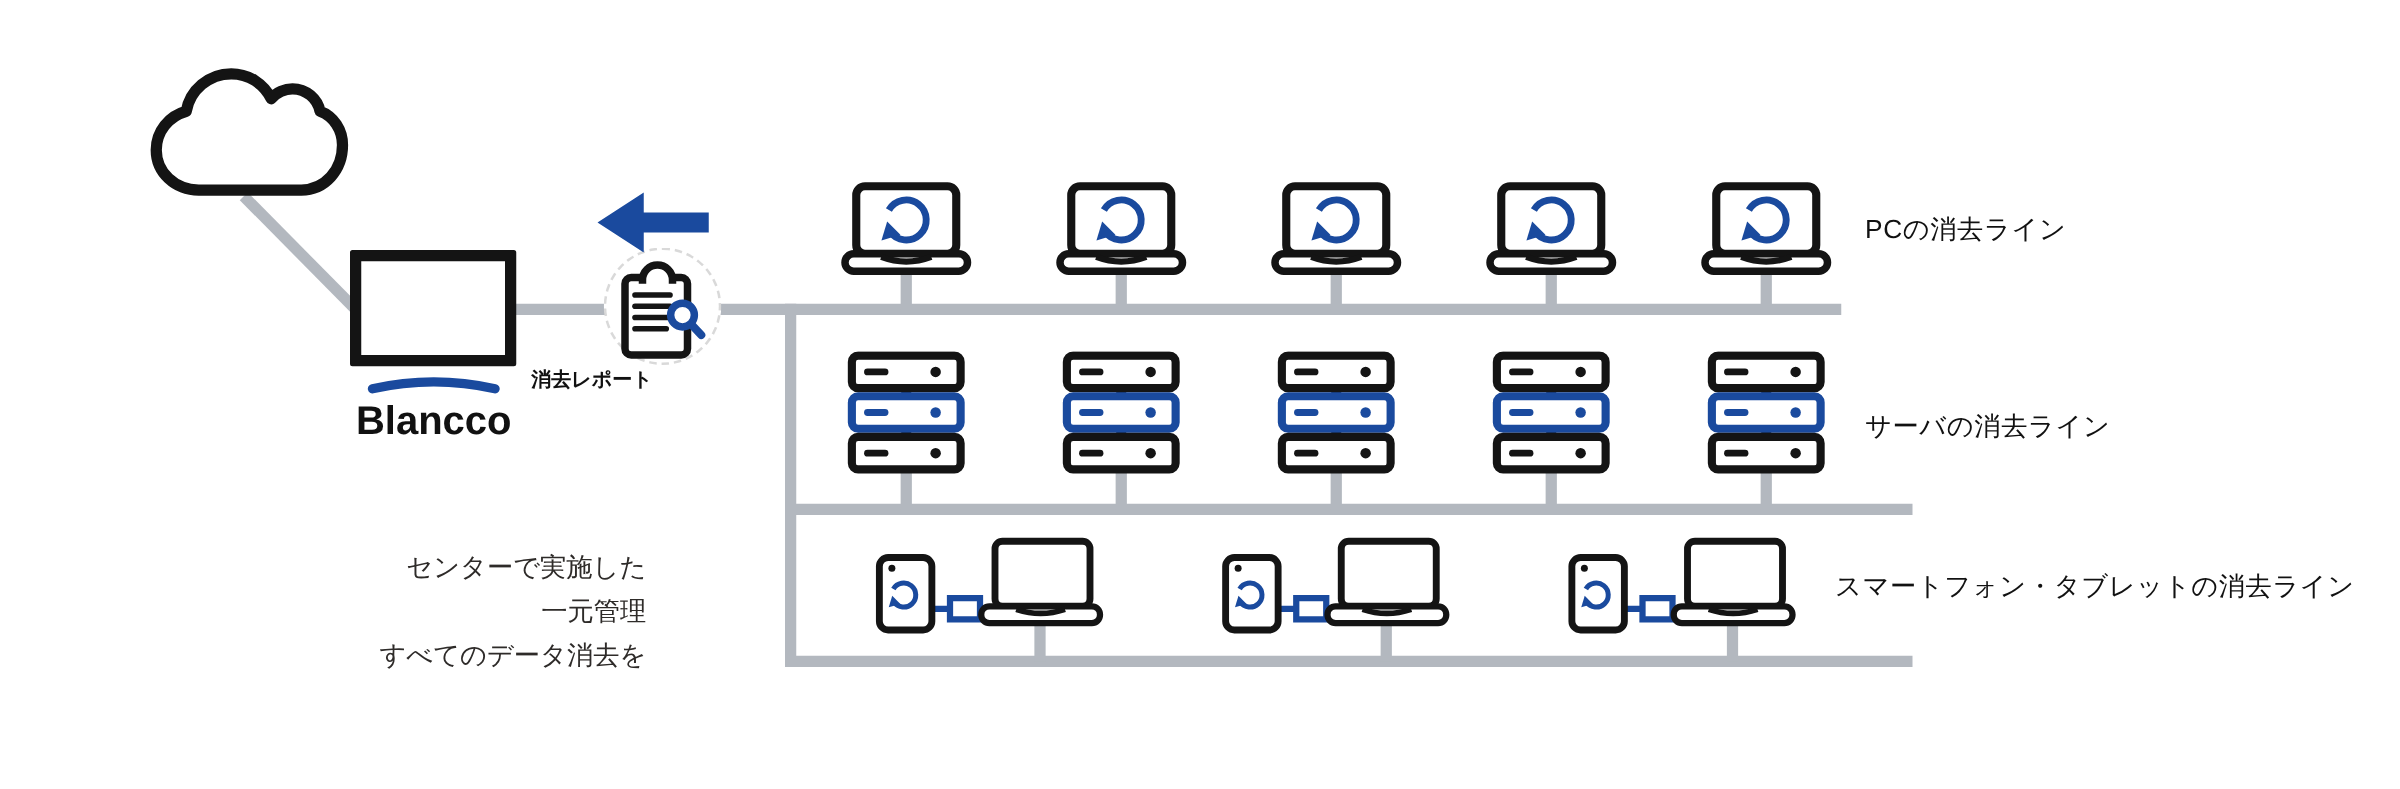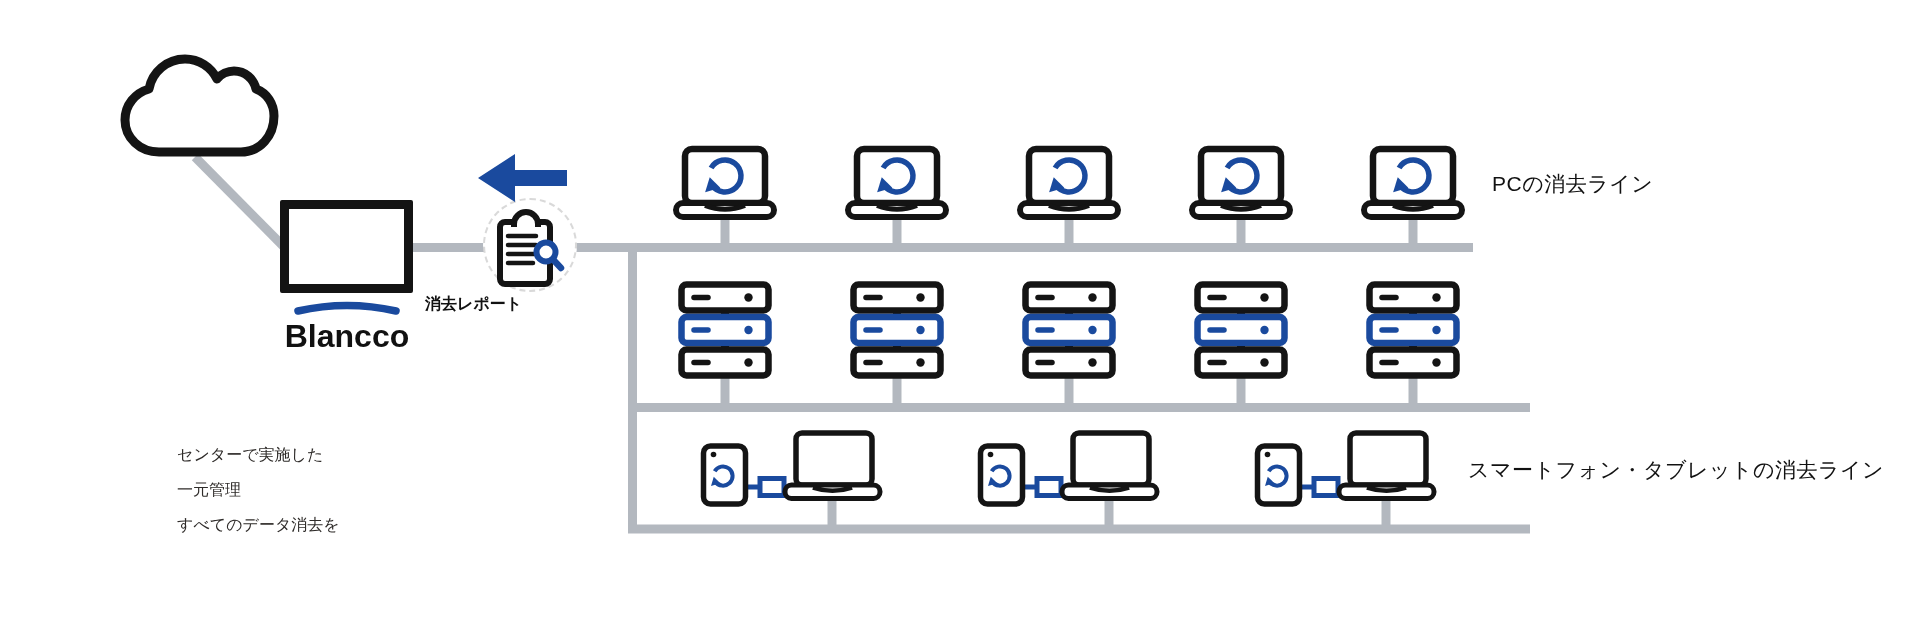--- a/index.html
+++ b/index.html
@@ -8,22 +8,22 @@
     font-family:"Liberation Sans","DejaVu Sans",sans-serif;color:#111;
   }
   #connector-layer{position:absolute;left:0;top:0;z-index:1;}
   #devices-layer{position:absolute;left:0;top:0;width:100%;height:100%;z-index:2;}
   .device{position:absolute;}
   .portal-title{
     position:absolute;left:177px;top:318px;width:340px;text-align:center;z-index:3;
     font-weight:bold;font-size:32px;line-height:37px;color:#111;letter-spacing:0;
   }
   .portal-desc{
-    position:absolute;left:177px;top:437px;width:340px;text-align:left;z-index:3;
-    font-size:16px;line-height:35px;color:#2e2b29;
+    position:absolute;left:177px;top:437px;width:340px;text-align:right;z-index:3;
+    font-size:21px;line-height:35px;color:#2e2b29;
   }
   .report-label{
     position:absolute;left:425px;top:294px;width:200px;text-align:left;z-index:4;
     font-weight:bold;font-size:16px;color:#111;
   }
   .row-label{
     position:absolute;z-index:3;font-weight:normal;font-size:21px;line-height:28px;color:#111;
     white-space:nowrap;letter-spacing:0.5px;
   }
   #label-pc{left:1492px;top:170px;}
@@ -100,20 +100,21 @@
   <div class="portal-title">
     <div>Blancco</div>
   </div>
   <div class="portal-desc">
     <div>センターで実施した</div>
     <div>一元管理</div>
     <div>すべてのデータ消去を</div>
   </div>
 
   <div class="row-label" id="label-pc">PCの消去ライン</div>
+  <div class="row-label" id="label-server">サーバの消去ライン</div>
   <div class="row-label" id="label-mobile">スマートフォン・タブレットの消去ライン</div>
 
   <div id="devices-layer">
       <svg class="device" width="112" height="78" viewBox="0 0 112 78" style="left: 669px; top: 144px;">
     <rect x="16" y="5" width="80" height="54" rx="7" fill="#fff" stroke="#141414" stroke-width="6.5"></rect>
     <rect x="7" y="59" width="98" height="14" rx="7" fill="#fff" stroke="#141414" stroke-width="6"></rect>
     <path d="M36 61.5 Q56 69 76 61.5" fill="none" stroke="#141414" stroke-width="5"></path>
     <g transform="translate(56,32)">
       <path d="M -13.9 -8 A 16 16 0 1 1 -13.1 9.2" fill="none" stroke="#1a4a9e" stroke-width="5.5"></path>
       <path d="M 0 9 L -7.5 -5 L 7.5 -5 Z" fill="#1a4a9e" transform="translate(-13.5,10) rotate(45)"></path>

